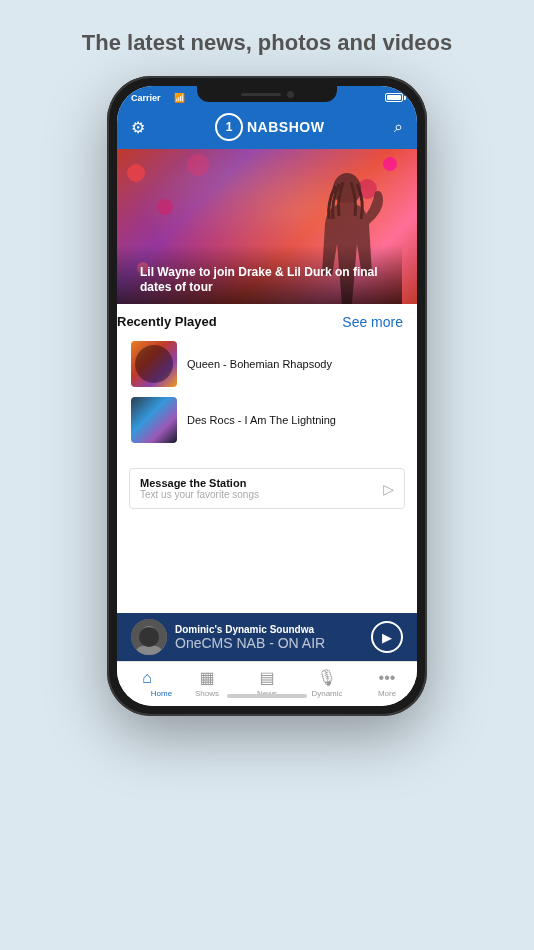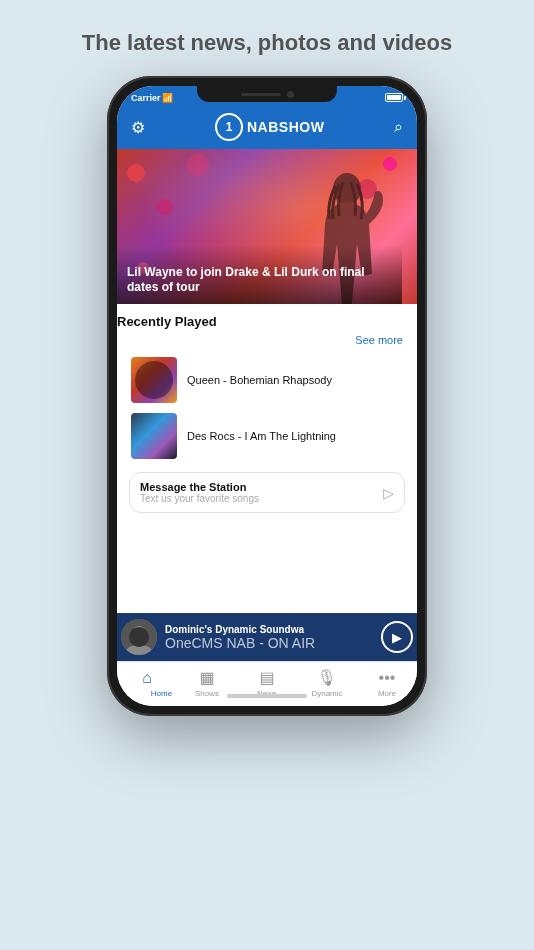--- a/index.html
+++ b/index.html
@@ -45,21 +45,21 @@
       align-items: center;
       padding: 6px 14px 4px 14px;
       flex-shrink: 0;
     }
     .status-carrier {
       font-size: 9px;
       color: #fff;
       font-weight: 600;
       display: flex;
       align-items: center;
-      gap: 2px;
+      gap: 14px;
     }
     .status-time {
       font-size: 10px;
       color: #fff;
       font-weight: 600;
     }
     .status-battery {
       display: flex;
       align-items: center;
       gap: 2px;
@@ -151,21 +151,21 @@
       inset: 0;
       background: radial-gradient(ellipse at 60% 40%, rgba(255,150,100,0.4) 0%, transparent 60%),
                   radial-gradient(ellipse at 30% 60%, rgba(180,0,100,0.3) 0%, transparent 50%);
     }
     .hero-overlay {
       position: absolute;
       bottom: 0;
       left: 0;
       right: 15px;
       background: linear-gradient(transparent 0%, rgba(0,0,0,0.65) 100%);
-      padding: 20px 10px 8px 10px;
+      padding: 20px 10px 8px 23px;
     }
     .hero-title {
       color: #fff;
       font-size: 12px;
       font-weight: 700;
       line-height: 1.3;
     }
     
     .content-area {
       flex: 1;
@@ -178,24 +178,23 @@
       justify-content: space-between;
       align-items: flex-start;
       padding: 10px 14px 6px 0;
     }
     .section-title {
       font-size: 13px;
       font-weight: 700;
       color: #111;
     }
     .see-more {
-      font-size: 11px;
+      font-size: 14px;
       color: #1a6cc4;
       cursor: pointer;
-      margin-top: 20px;
     }
     .track-item {
       display: flex;
       align-items: center;
       padding: 5px 14px;
       gap: 10px;
     }
     .track-thumb {
       width: 46px;
       height: 46px;
@@ -221,23 +220,23 @@
       height: 100%;
       background: linear-gradient(135deg, #2c3e50 0%, #3498db 40%, #9b59b6 70%, #1a1a2e 100%);
     }
     .track-name {
       font-size: 11px;
       color: #111;
       font-weight: 500;
     }
     
     .message-section {
-      margin: 8px 12px;
+      margin: 20px 12px;
       border: 1px solid #e0e0e0;
-      border-radius: 12px;
+      border-radius: 4px;
       padding: 8px 10px;
       display: flex;
       align-items: center;
       justify-content: space-between;
     }
     .message-content {}
     .message-title {
       font-size: 11px;
       font-weight: 700;
       color: #111;
@@ -249,21 +248,21 @@
     .message-send {
       color: #aaa;
       font-size: 14px;
       cursor: pointer;
     }
     
     .now-playing {
       background: #1a3a6e;
       display: flex;
       align-items: center;
-      padding: 6px 4px;
+      padding: 6px 14px;
       gap: 8px;
       flex-shrink: 0;
     }
     .np-thumb {
       width: 36px;
       height: 36px;
       border-radius: 50%;
       background: linear-gradient(135deg, #555, #888);
       flex-shrink: 0;
       overflow: hidden;

